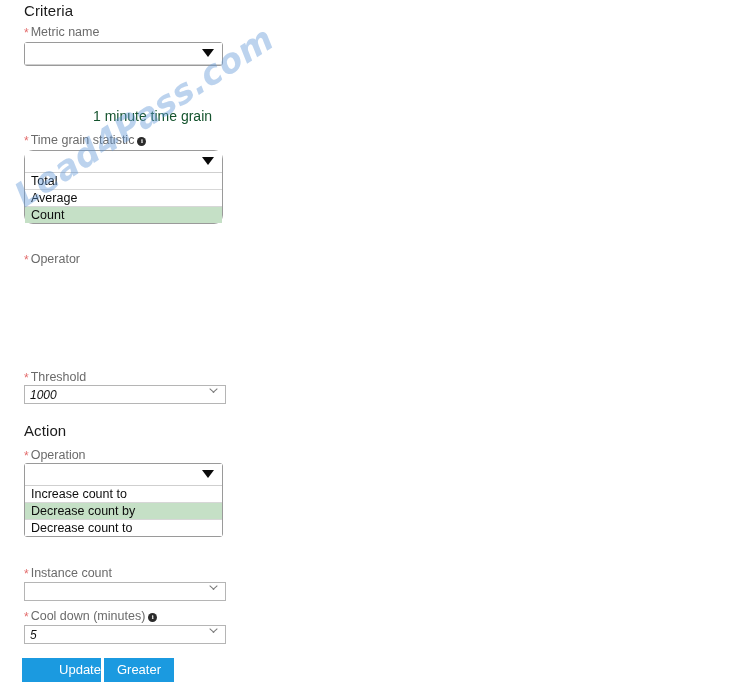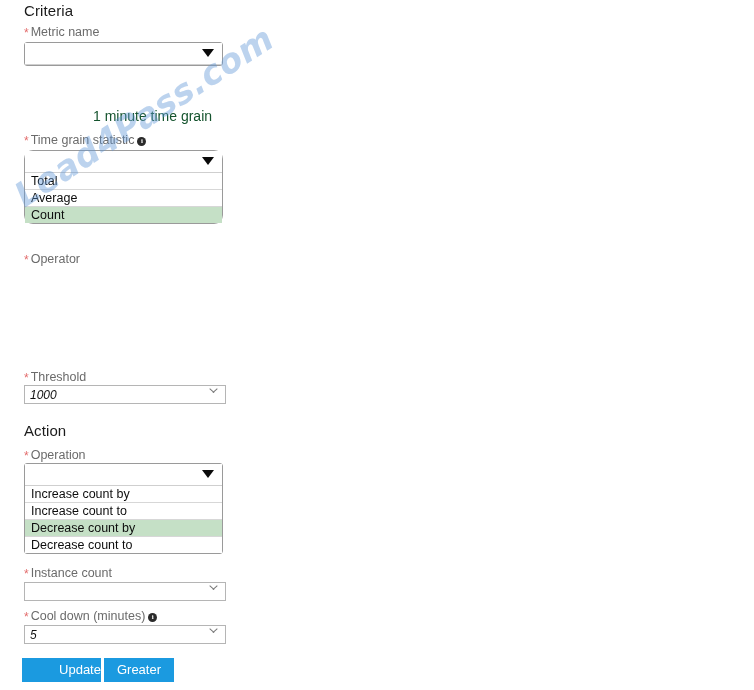--- a/index.html
+++ b/index.html
@@ -253,21 +253,20 @@
 
   <div class="field-label" style="top:448px;">
     <span class="req">*</span><span>Operation</span>
   </div>
 
   <div class="combo-open" style="top:463px;">
     <div class="combo-field">
       <span class="combo-caret"></span>
     </div>
     <div class="combo-list">
-      <div class="combo-item">Increase count by</div>
       <div class="combo-item">Increase count to</div>
       <div class="combo-item selected">Decrease count by</div>
       <div class="combo-item">Decrease count to</div>
     </div>
   </div>
 
   <div class="field-label" style="top:566px;">
     <span class="req">*</span><span>Instance count</span>
   </div>
 

